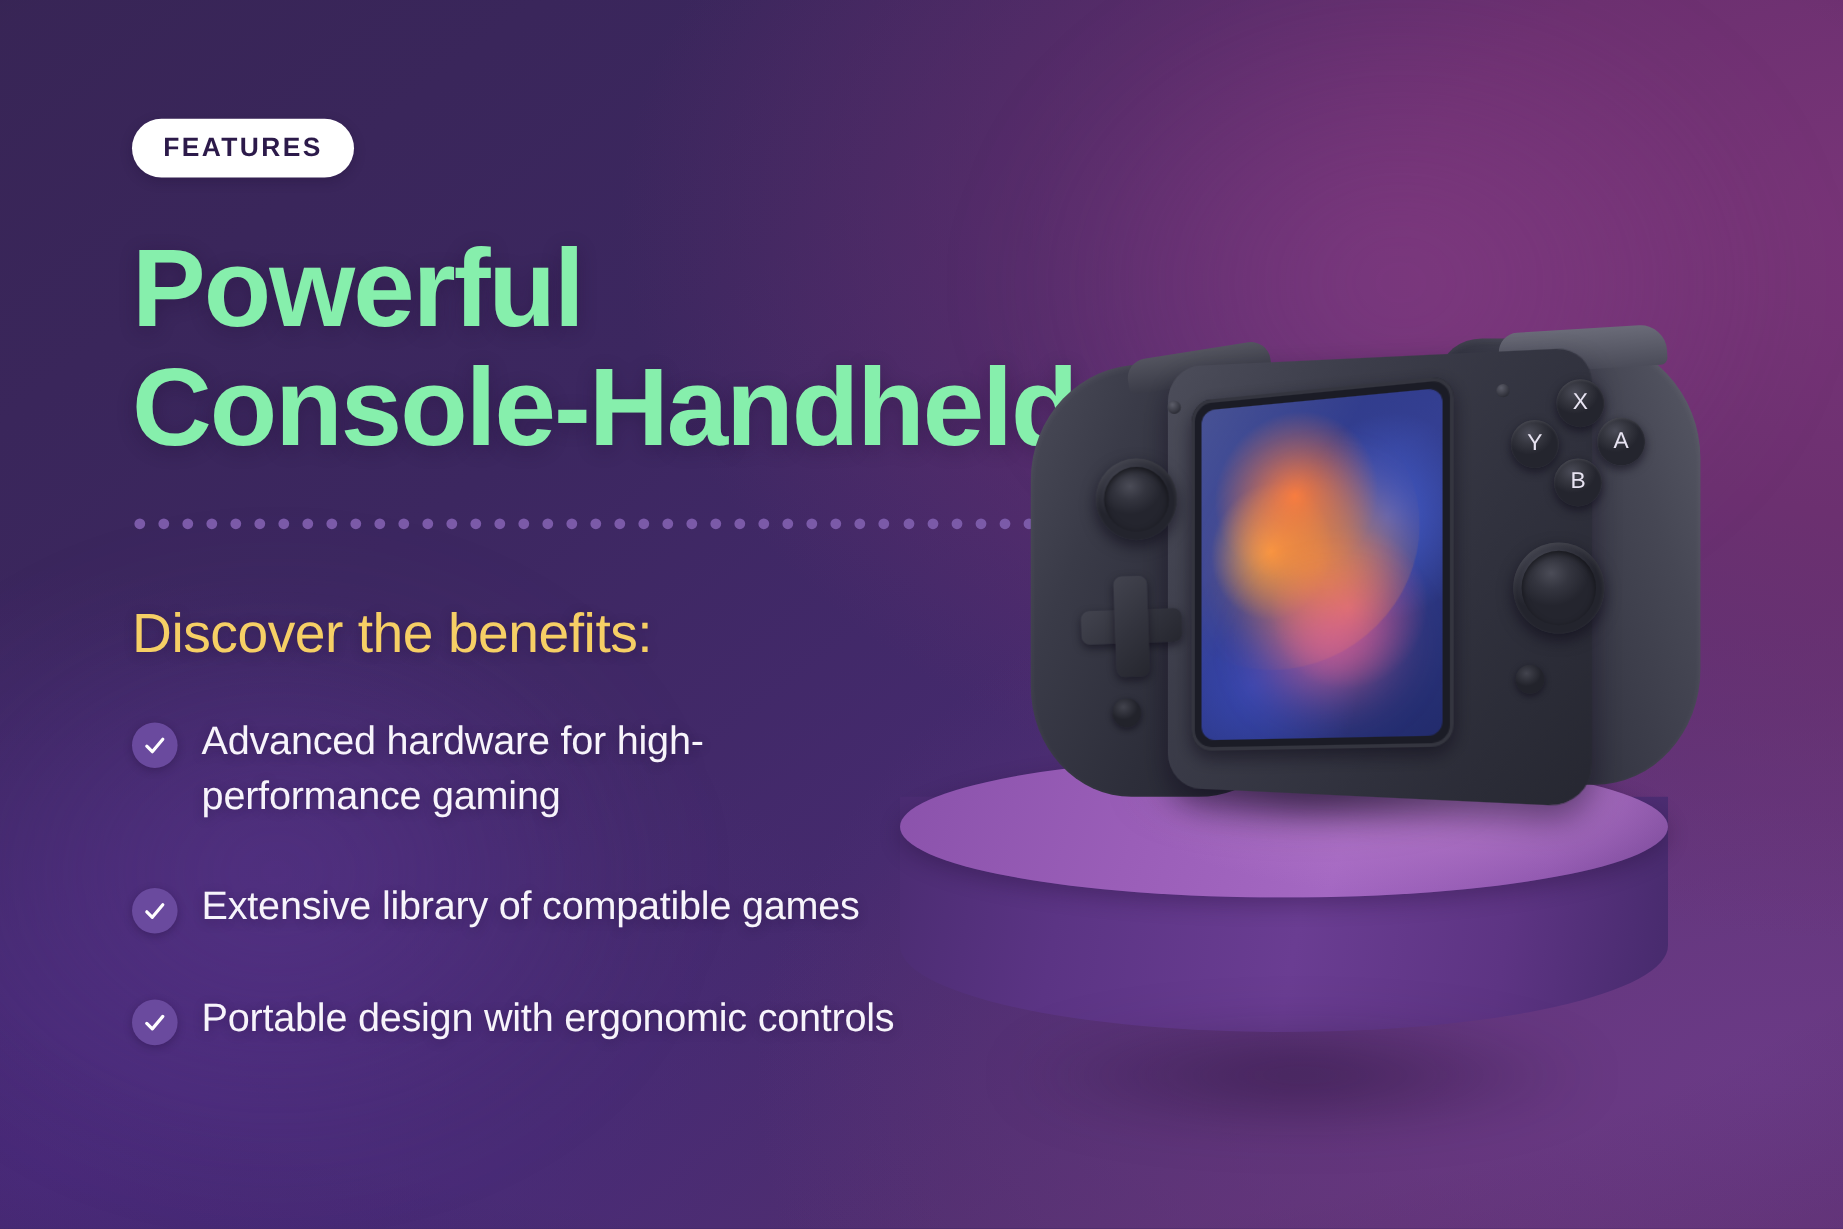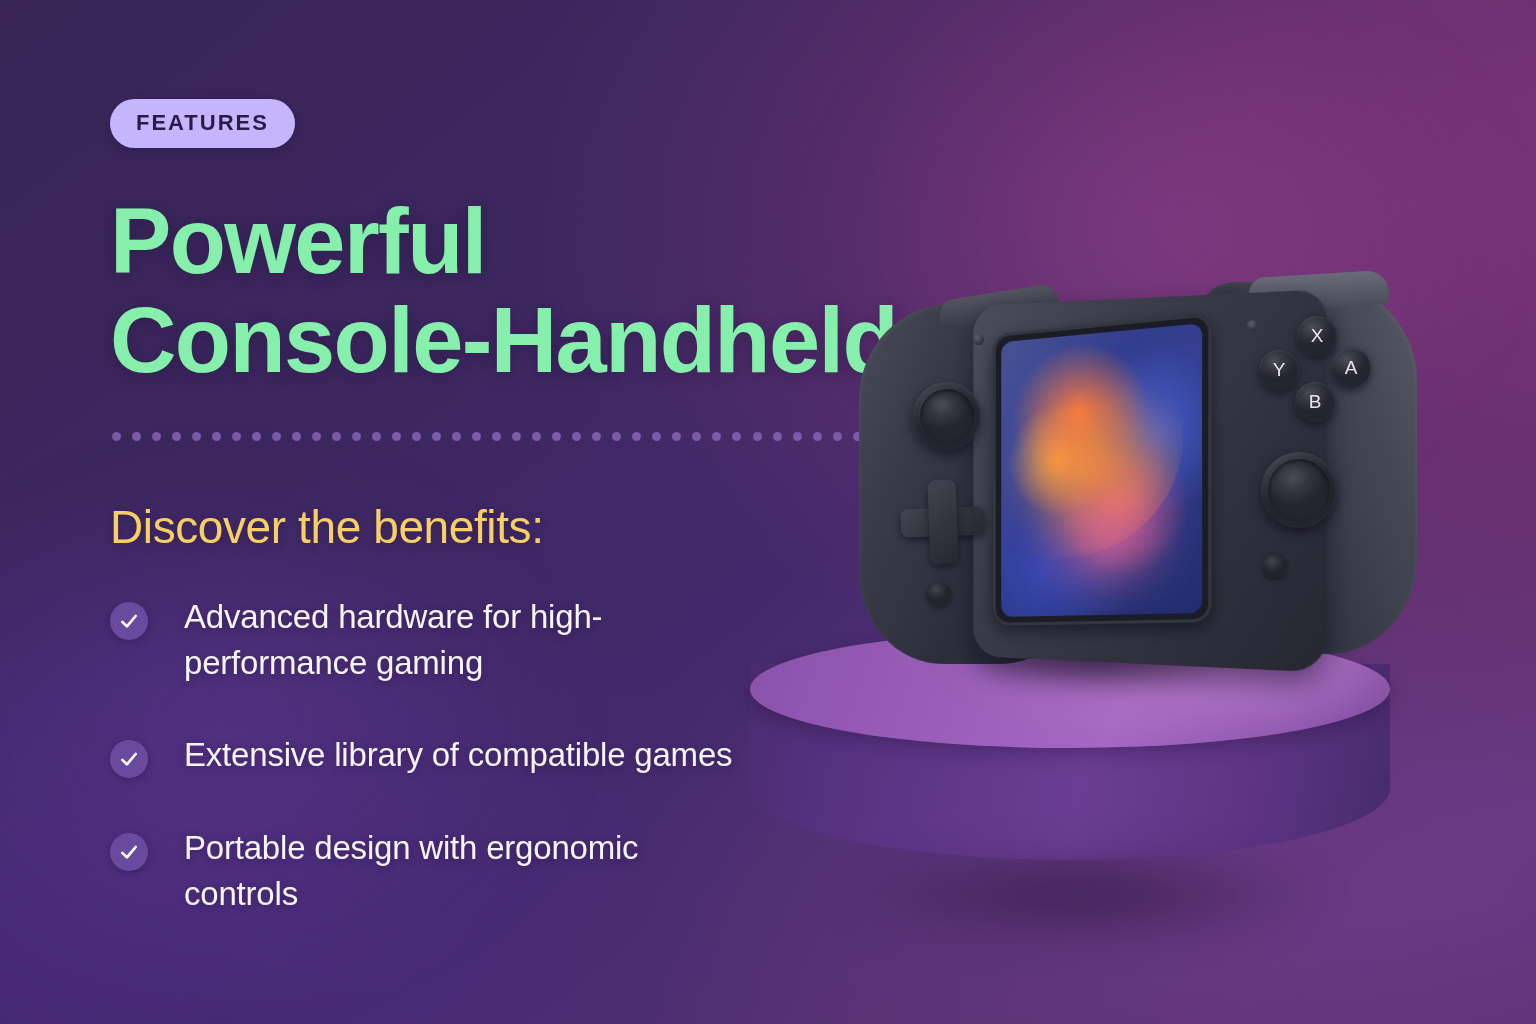--- a/index.html
+++ b/index.html
@@ -35,21 +35,21 @@
     position:absolute; inset:0;
     background:radial-gradient(128% 112% at 50% 42%, rgba(0,0,0,0) 52%, rgba(20,8,34,.34) 100%);
   }
 
   
   .left { position:absolute; left:110px; top:0; width:820px; height:100%; }
 
   .badge{
     position:absolute; left:0; top:99px;
     padding:13px 26px 14px;
-    background:#c4b5fd;
+    background:#ffffff;
     border-radius:26px;
     color:#2c1a4a;
     font-size:22px; font-weight:bold; letter-spacing:2.0px;
     line-height:1;
     box-shadow:0 3px 10px rgba(25,10,45,.25);
   }
 
   .headline{
     position:absolute; left:0; top:192px; width:830px;
     color:#86efac;
@@ -73,21 +73,21 @@
   .subhead{
     position:absolute; left:0; top:500px;
     color:#f6cf65;
     font-size:46px; font-weight:normal;
     letter-spacing:-0.4px;
     text-shadow:0 2px 10px rgba(30,12,50,.3);
   }
 
   .benefits{ position:absolute; left:0; top:594px; width:640px; }
   .benefit{
-    display:flex; align-items:flex-start; gap:36px;
+    display:flex; align-items:flex-start; gap:20px;
     margin-bottom:46px;
   }
   .chk{
     flex:0 0 auto;
     width:38px; height:38px; border-radius:50%;
     background:#6a4a9e;
     display:flex; align-items:center; justify-content:center;
     margin-top:8px;
     box-shadow:0 2px 7px rgba(25,10,45,.3);
   }

